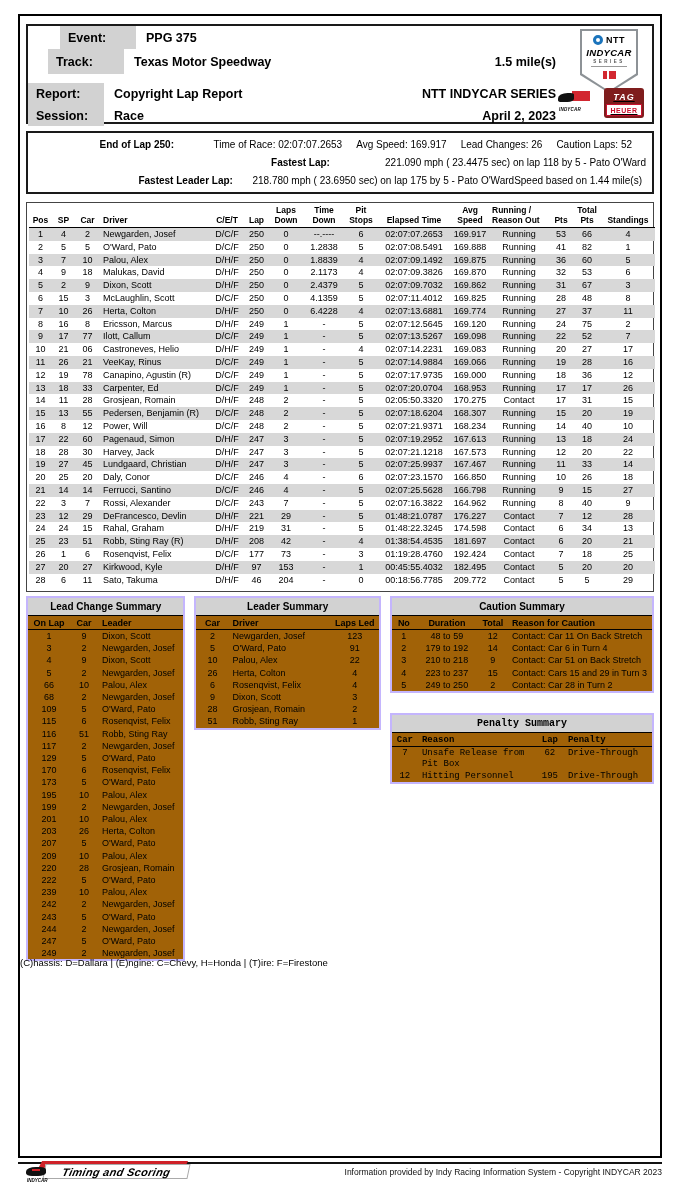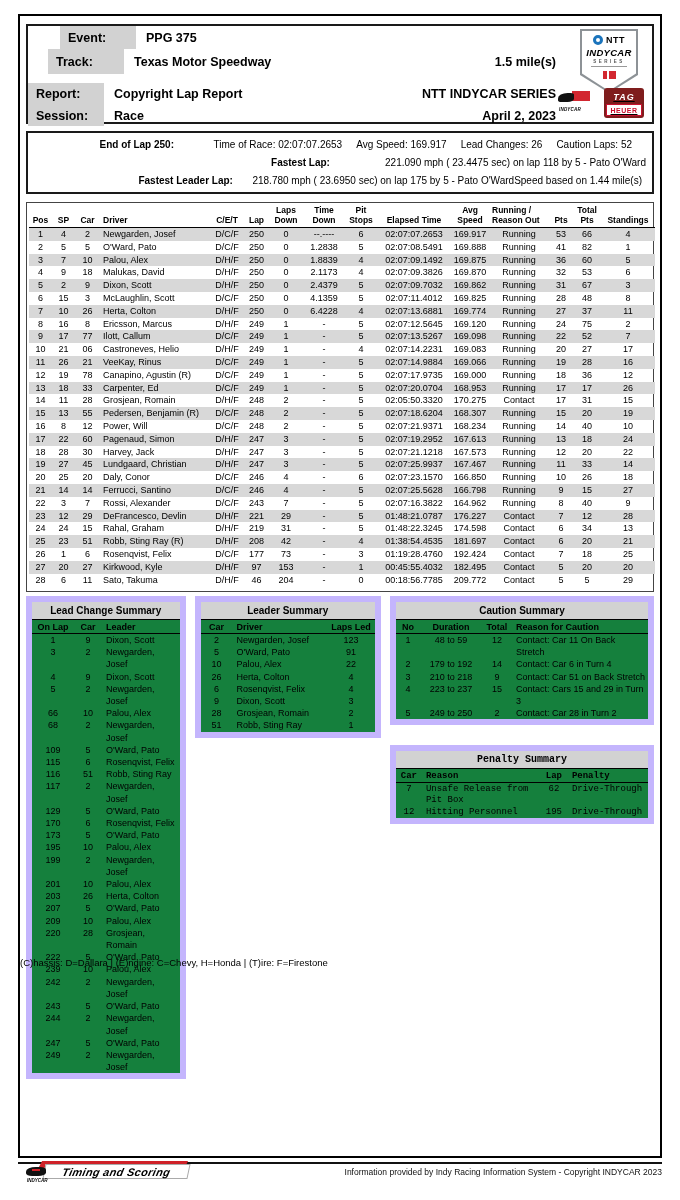--- a/index.html
+++ b/index.html
@@ -59,21 +59,21 @@
   .main-table-box { position:absolute; left:6px; top:186px; right:6px; height:390px; border:1px solid #444; padding:1px 2px; }
   table { border-collapse:collapse; width:100%; table-layout:fixed; }
   .main-table { font-size:9px; }
   .main-table th { font-weight:bold; font-size:8.5px; line-height:9.5px; white-space:pre-line;
     vertical-align:bottom; padding:2px 1px 2px 1px; border-bottom:1px solid #000; text-align:center; }
   .main-table th.al, .main-table td.al { text-align:left; padding-left:3px; }
   .main-table td { text-align:center; padding:0 1px; line-height:12.8px; overflow:hidden; white-space:nowrap; }
   .main-table tbody tr:nth-of-type(odd) { background:#d8d8d8; }
   
   .summaries { position:absolute; left:6px; top:580px; right:6px; display:flex; gap:9px; align-items:flex-start; }
-  .sum-box { border:6px solid #c4b5fd; background:#15803d; }
+  .sum-box { border:2px solid #c4b5fd; background:#a16207; }
   .sum-title { background:#d2d2d2; border-bottom:1px solid #000; font-weight:bold; font-size:10px;
     text-align:center; padding:3px 0; }
   .sum-table { font-size:9px; margin-top:1px; }
   .sum-table th { font-weight:bold; text-align:center; border-bottom:1px solid #000; padding:1px 2px; font-size:9px; }
   .sum-table th.al, .sum-table td.al { text-align:left; padding-left:4px; }
   .sum-table td { text-align:center; line-height:12.2px; padding:0 2px; vertical-align:top; }
   .col-lead { width:160px; } .col-leader { width:187px; } .col-right { width:265px; }
   .penalty-box { margin-top:20px;font-family:Liberation Mono, monospace; }
   .penalty-box td { line-height:11px; padding-top:1px; }
   

